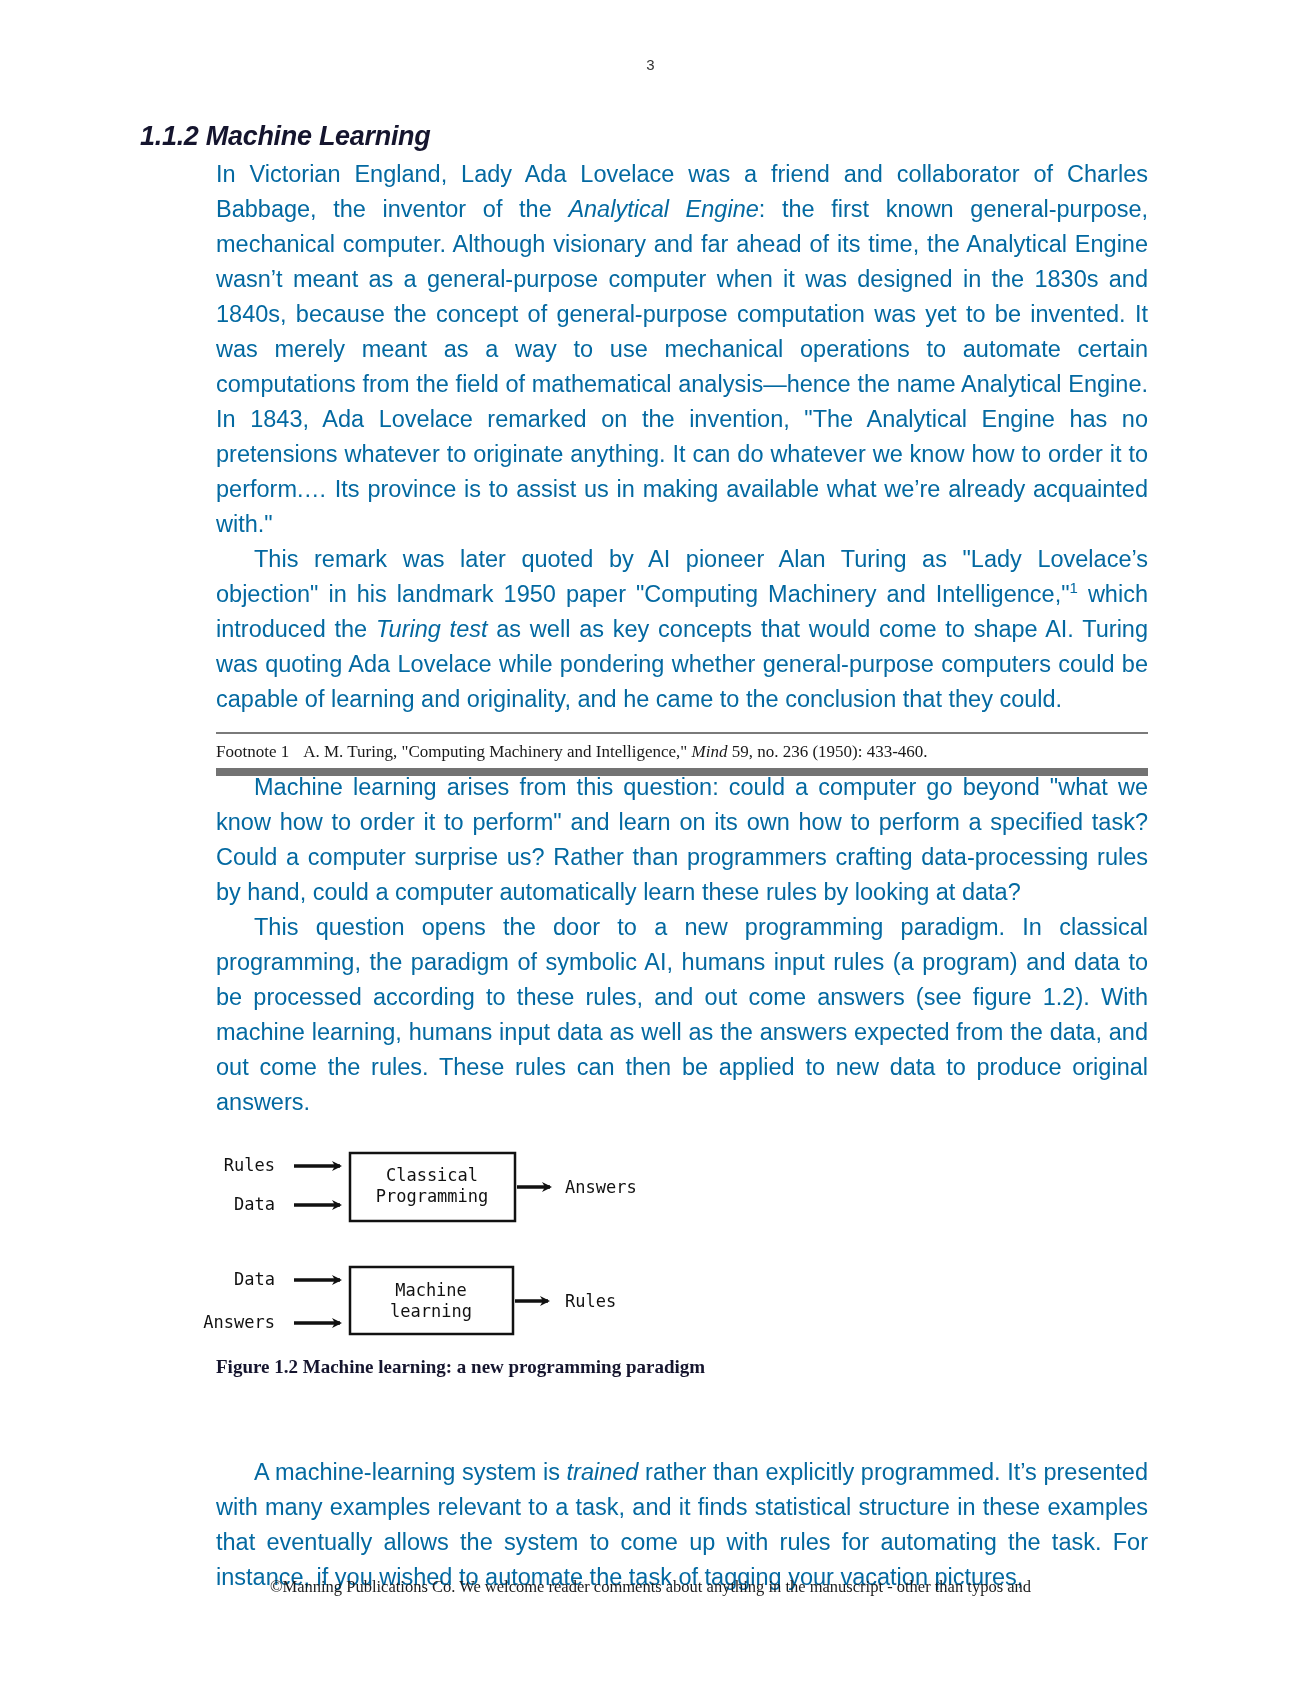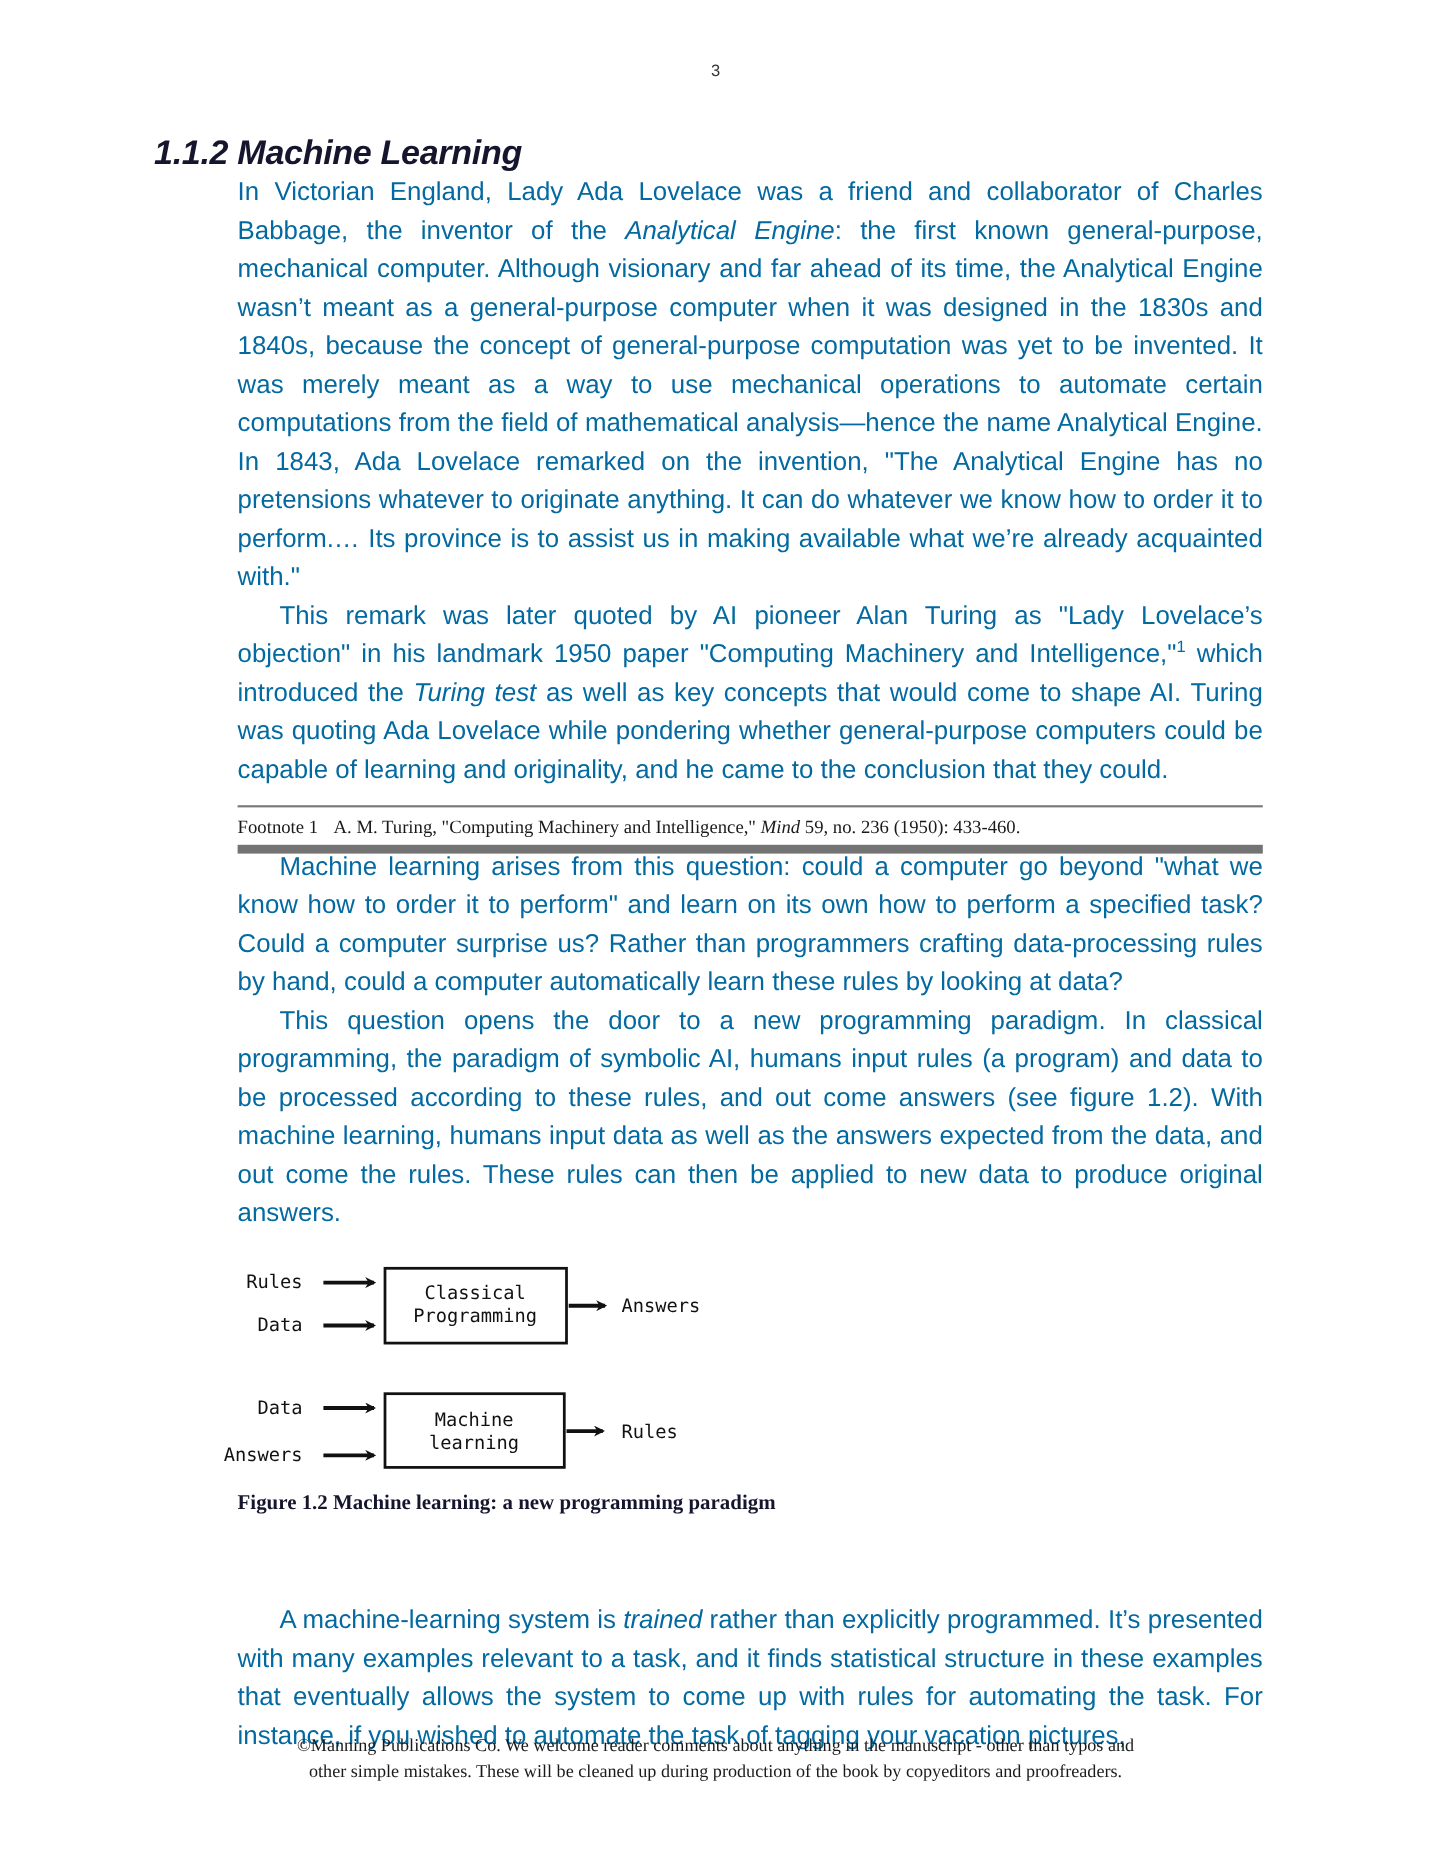--- a/index.html
+++ b/index.html
@@ -1,21 +1,21 @@
 <!DOCTYPE html>
 <html><head>
 <meta charset="utf-8">
 <style>
   html, body { margin: 0; padding: 0; background: #ffffff; }
   body { width: 1301px; height: 1683px; position: relative; overflow: hidden; color: #1a1a1a; }
   .page-number { position: absolute; top: 56px; left: 0; width: 1301px; text-align: center;
     font-family: "Liberation Sans", sans-serif; font-size: 15px; color: #333; }
   .section-heading { position: absolute; top: 121px; left: 140px; margin: 0;
     font-family: "Liberation Sans", sans-serif; font-weight: bold; font-style: italic;
-    font-size: 31px; color: #15152e; letter-spacing: -0.3px; }
+    font-size: 27px; color: #15152e; letter-spacing: -0.3px; }
   .body-text { position: absolute; left: 216px; width: 932px;
     font-family: Liberation Sans, sans-serif; font-size: 23.5px; line-height: 35px;
     color: #0369a1; text-align: justify; }
   .body-text p { margin: 0; }
   .body-text p.indent { text-indent: 38px; }
   .block1 { top: 157px; }
   .block2 { top: 770px; }
   .block3 { top: 1410px; margin-top: 45px; }
   sup { font-size: 15px; line-height: 0; vertical-align: 9px; }
   .footnote { position: absolute; top: 732px; left: 216px; width: 932px;
@@ -84,14 +84,13 @@
 </div>
 
 <div class="figure-caption">Figure 1.2 Machine learning: a new programming paradigm</div>
 
 <div class="body-text block3">
   <p class="indent"><span>A machine-learning system is </span><em>trained</em><span> rather than explicitly programmed. It’s presented with many examples relevant to a task, and it finds statistical structure in these examples that eventually allows the system to come up with rules for automating the task. For instance, if you wished to automate the task of tagging your vacation pictures,</span></p>
 </div>
 
 <div class="footer">
   <div>©Manning Publications Co. We welcome reader comments about anything in the manuscript - other than typos and</div>
-  <div>other simple mistakes. These will be cleaned up during production of the book by copyeditors and proofreaders.</div>
 </div>
 
 </body></html>

